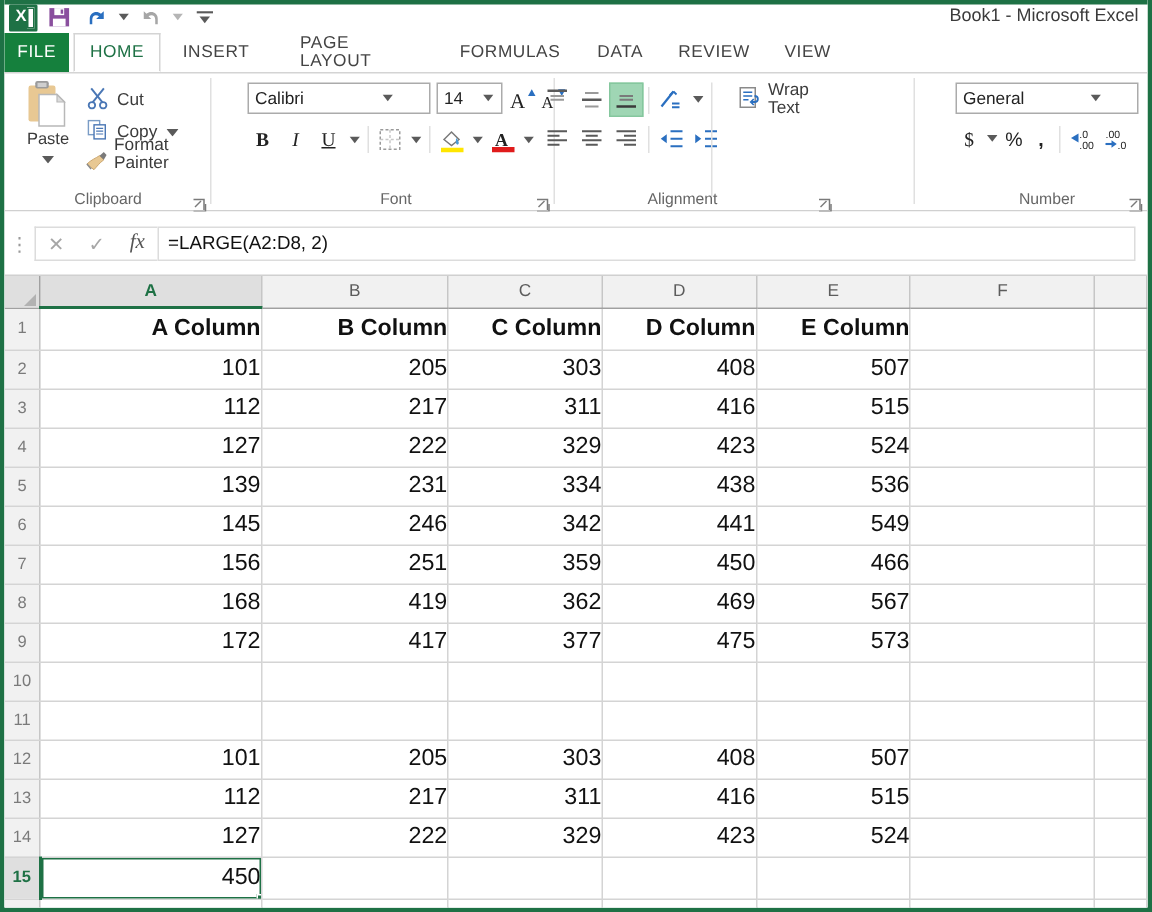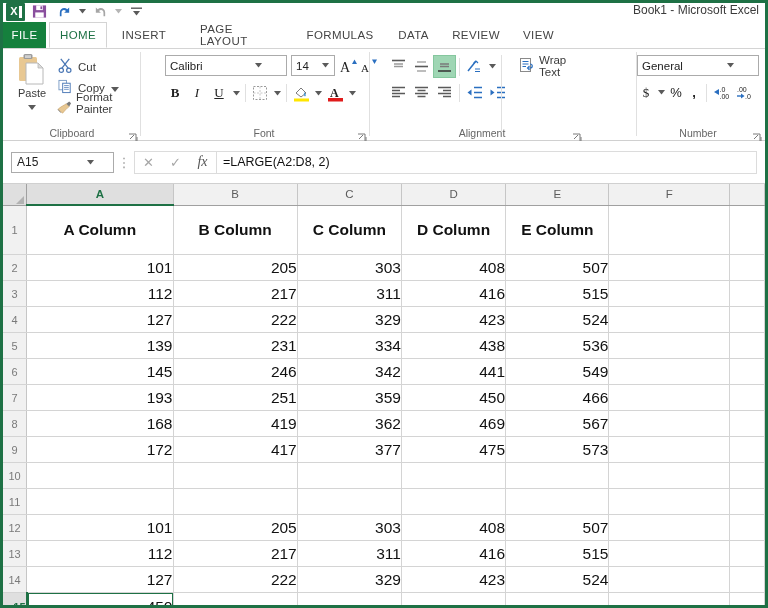--- a/index.html
+++ b/index.html
@@ -145,21 +145,21 @@
     width: 22px; height: 22px; display: flex; align-items: center; justify-content: center;
     font-size: 13px; color: #222; cursor: default;
   }
   .fbtn.bold { font-weight: bold; font-family: "Liberation Serif", serif; }
   .fbtn.ital { font-style: italic; font-family: "Liberation Serif", serif; }
   .fbtn.undl { text-decoration: underline; font-family: "Liberation Serif", serif; }
   .mini-caret { width: 12px; height: 22px; display: flex; align-items: center; justify-content: center; cursor: default; }
   .fvsep { width: 1px; height: 18px; background: #e0e0e0; margin: 0 3px; }
 
   
-  #g-align { left: 376px; width: 206px; }
+  #g-align { left: 349px; width: 206px; }
   .alrow1 { position: absolute; left: 8px; top: 6px; display: flex; align-items: center; }
   .alrow2 { position: absolute; left: 8px; top: 32px; display: flex; align-items: center; }
   .abtn {
     width: 23px; height: 23px; display: flex; align-items: center; justify-content: center;
     cursor: default;
   }
   .abtn.on { background: #9fd6b4; border: 1px solid #85c79e; }
   .wrap-btn {
     position: absolute; left: 140px; top: 6px; height: 22px;
     display: flex; align-items: center; gap: 4px;
@@ -244,32 +244,31 @@
   }
   td.rowhead {
     width: 24px; background: #f1f1f1; color: #7a7a7a;
     font-size: 11px; text-align: center; vertical-align: middle;
     border-right: 1px solid #c6c6c6; border-bottom: 1px solid #d4d4d4;
     cursor: default;
   }
   td.rowhead.sel {
     background: #dfdfdf; color: #1e7145; font-weight: bold;
     border-right: 2px solid #1e7145;
-    text-align: right;
   }
   td.cell {
     border-right: 1px solid #d4d4d4; border-bottom: 1px solid #d4d4d4;
     font-family: "Liberation Sans", sans-serif;
     font-size: 15.5px; color: #111;
     text-align: right; vertical-align: middle;
     padding: 0 5px 0 2px;
     background: #fff; cursor: default;
     white-space: nowrap; overflow: hidden;
   }
-  td.cell.hdr { text-align: center; font-weight: bold; padding: 15px; }
+  td.cell.hdr { font-weight: bold; padding: 0; }
   td.cell.selcell { position: relative; }
   .selbox {
     position: absolute; left: -1px; top: -1px; right: -1px; bottom: -1px;
     border: 2px solid #1e7145; pointer-events: none;
   }
   .fillhandle {
     position: absolute; right: -3px; bottom: -3px;
     width: 6px; height: 6px; background: #1e7145;
     border: 1px solid #fff; pointer-events: none;
   }
@@ -623,28 +622,20 @@
         <svg width="10" height="10" viewBox="0 0 10 10">
           <path d="M1 1 L8 1 L8 8" stroke="#7a7a7a" stroke-width="1" fill="none"></path>
           <path d="M1 9 L9 9 L9 4" stroke="#7a7a7a" stroke-width="1" fill="none"></path>
           <path d="M2 6 L6 2" stroke="#7a7a7a" stroke-width="1"></path>
         </svg>
       </div>
     </div>
   </div>
 
   <div class="fbar">
-    <div class="namebox">
-      <span>A15</span>
-      <span class="combo-caret">
-        <svg width="7" height="5" viewBox="0 0 7 5">
-            <path d="M0 0 L7 0 L3.5 4.5 Z" fill="#5a5a5a"></path>
-          </svg>
-      </span>
-    </div>
     <div class="fbar-dots">⋮</div>
     <div class="fbar-btns">
       <div class="fbar-btn">✕</div>
       <div class="fbar-btn">✓</div>
       <div class="fbar-btn fbar-fx">fx</div>
     </div>
     <div class="fbar-input">
       <span>=LARGE(A2:D8, 2)</span>
     </div>
   </div>
@@ -719,21 +710,21 @@
             <td class="cell" style="width: 148px;">145</td>
             <td class="cell" style="width: 125px;">246</td>
             <td class="cell" style="width: 103px;">342</td>
             <td class="cell" style="width: 103px;">441</td>
             <td class="cell" style="width: 103px;">549</td>
             <td class="cell" style="width: 124px;"></td>
             <td class="cell" style="width: 35px;"></td>
           </tr>
           <tr style="height: 26px;">
             <td class="rowhead">7</td>
-            <td class="cell" style="width: 148px;">193</td>
+            <td class="cell" style="width: 148px;">156</td>
             <td class="cell" style="width: 125px;">251</td>
             <td class="cell" style="width: 103px;">359</td>
             <td class="cell" style="width: 103px;">450</td>
             <td class="cell" style="width: 103px;">466</td>
             <td class="cell" style="width: 124px;"></td>
             <td class="cell" style="width: 35px;"></td>
           </tr>
           <tr style="height: 26px;">
             <td class="rowhead">8</td>
             <td class="cell" style="width: 148px;">168</td>

